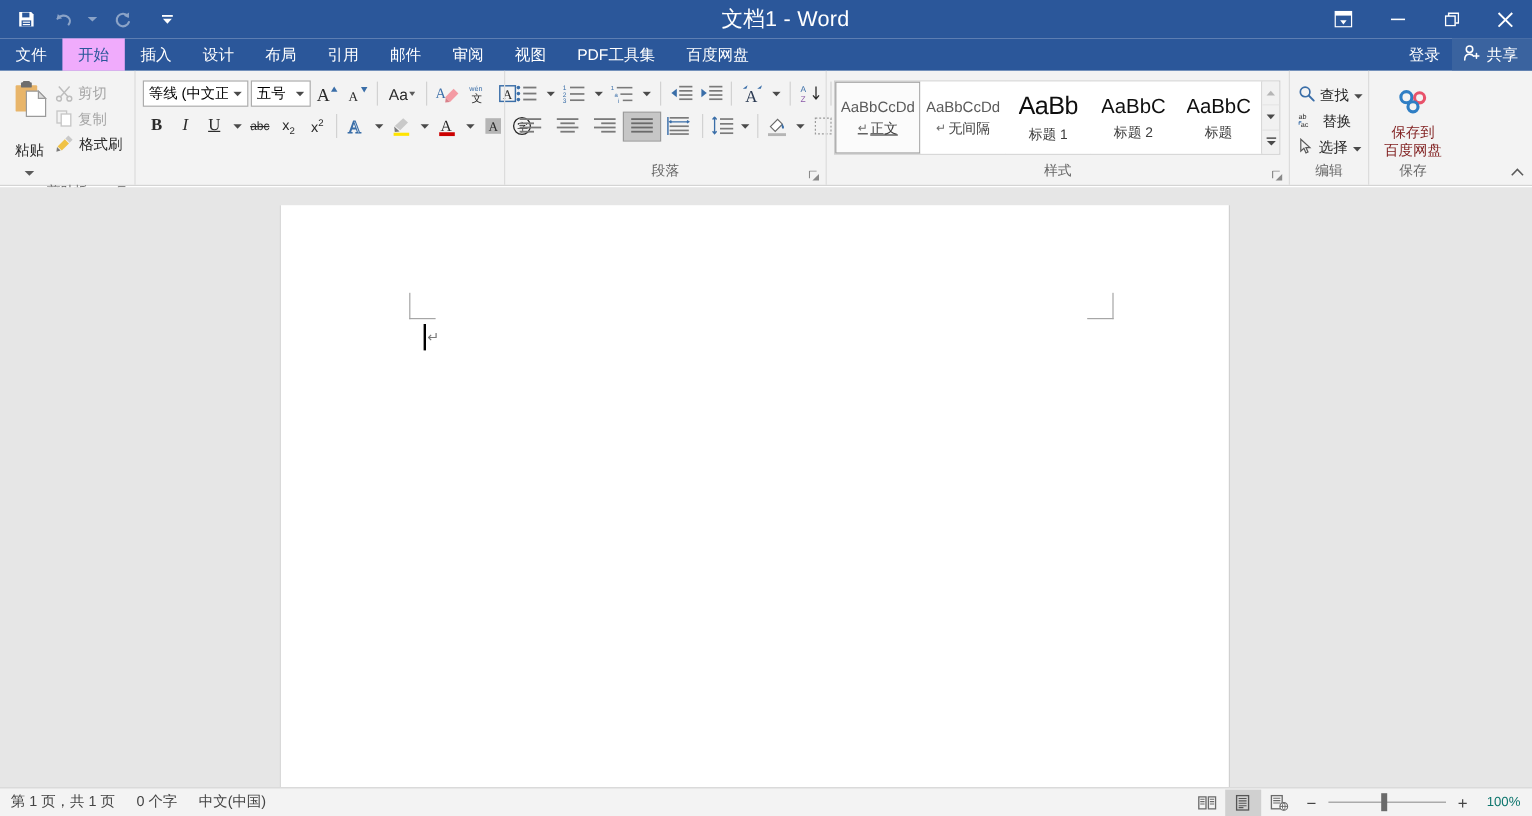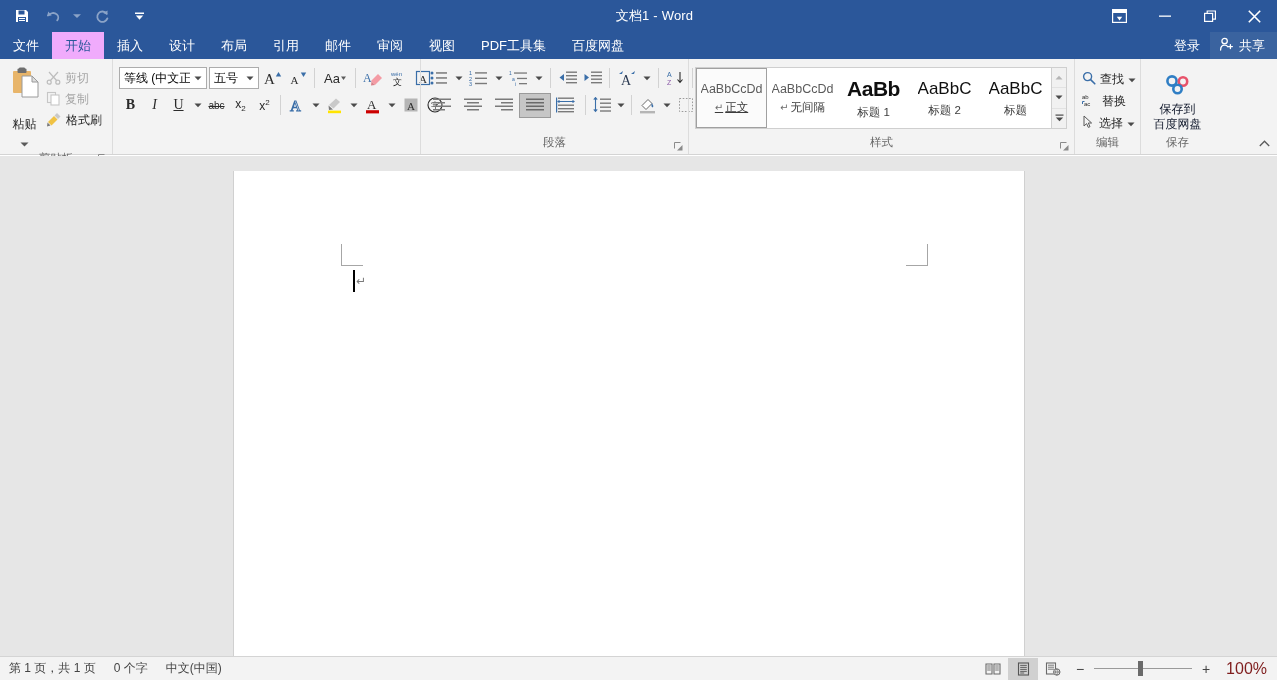--- a/index.html
+++ b/index.html
@@ -23,21 +23,21 @@
     width: 28px; height: 26px;
     display: flex; align-items: center; justify-content: center;
     cursor: default;
   }
   .qat-btn.dim svg { opacity: 0.45; }
   .qat-drop { width: 18px; height: 26px; display:flex; align-items:center; justify-content:center; }
   .qat-drop.dim svg { opacity: 0.45; }
   .win-title {
     position: absolute; left: 0; right: 0; top: 0; height: 32px;
     display: flex; align-items: center; justify-content: center;
-    font-size: 13px; letter-spacing: .2px;
+    font-size: 18px; letter-spacing: .2px;
     pointer-events: none;
     padding-left: 32px;
   }
   .win-ctrls { position: absolute; right: 0; top: 0; height: 32px; display: flex; }
   .win-btn {
     width: 45px; height: 32px;
     display: flex; align-items: center; justify-content: center;
   }
 
   
@@ -149,21 +149,21 @@
     display: flex; border: 1px solid #cfcfcf; background: #fff; height: 62px; margin-top: 1px;
   }
   .style-item {
     width: 71px; height: 60px;
     display: flex; flex-direction: column; align-items: center; justify-content: center;
     border: 1px solid transparent;
     background: #ffffff;
   }
   .style-item.selected { border: 1px solid #a0a0a0; background: #fbfbfb; }
   .style-prev { font-size: 12.5px; color: #5a5a5a; white-space: nowrap; overflow: hidden; }
-  .style-prev.h1 { font-size: 21px; font-weight: bold; color: #0f0f0f; letter-spacing: -.5px; }
+  .style-prev.h1 { font-size: 21px; font-weight: normal; color: #0f0f0f; letter-spacing: -.5px; }
   .style-prev.h2 { font-size: 17px; color: #0f0f0f; }
   .style-prev.ti { font-size: 17px; color: #0f0f0f; }
   .style-name {
     font-size: 11.5px; color: #3c3c3c; margin-top: 4px; white-space: nowrap;
     display: flex; align-items: center; gap: 2px;
   }
   .style-item.selected .style-name { text-decoration: underline; }
   .pilcrow-sm { color: #6d6d6d; font-size: 10px; }
   .gal-scroll { display: flex; flex-direction: column; width: 15px; border-left: 1px solid #cfcfcf; }
   .gal-scroll div {
@@ -176,21 +176,21 @@
   .edit-item {
     height: 22px; display: flex; align-items: center; gap: 4px;
     padding: 0 3px; font-size: 12px; color: #262626; white-space: nowrap;
   }
 
   
   .baidu-btn {
     width: 62px; display: flex; flex-direction: column; align-items: center;
     padding-top: 4px;
   }
-  .baidu-label { font-size: 12px; color: #0f172a; line-height: 15px; text-align: center; }
+  .baidu-label { font-size: 12px; color: #7f1d1d; line-height: 15px; text-align: center; }
 
   .collapse-ribbon {
     position: absolute; right: 3px; bottom: 2px;
     width: 20px; height: 18px; display: flex; align-items: center; justify-content: center;
   }
 
   
   .docarea {
     position: absolute; left: 0; top: 156px; right: 0; bottom: 24px;
     background: #e6e6e6;
@@ -231,21 +231,21 @@
   }
   .view-btn.active { background: #d0d0d0; }
   .zoom-ctrl { display: flex; align-items: center; gap: 6px; margin-left: 4px; }
   .zoom-minus, .zoom-plus {
     width: 16px; height: 18px; display: flex; align-items: center; justify-content: center;
     color: #444; font-size: 14px;
   }
   .zoom-track { position: relative; width: 98px; height: 18px; display: flex; align-items: center; }
   .zoom-line { width: 100%; height: 1px; background: #9a9a9a; }
   .zoom-thumb { position: absolute; left: 44px; width: 5px; height: 15px; background: #6a6a6a; }
-  .zoom-pct { font-size: 16px; color: #7f1d1d; padding: 0 4px 0 6px; min-width: 38px; text-align: left; }
+  .zoom-pct { font-size: 11px; color: #0f766e; padding: 0 4px 0 6px; min-width: 38px; text-align: left; }
 </style>
 </head>
 <body>
 
 <div id="app">
 
   <div class="titlebar">
 
     <div class="qat">
       <div class="qat-btn" title="保存">

